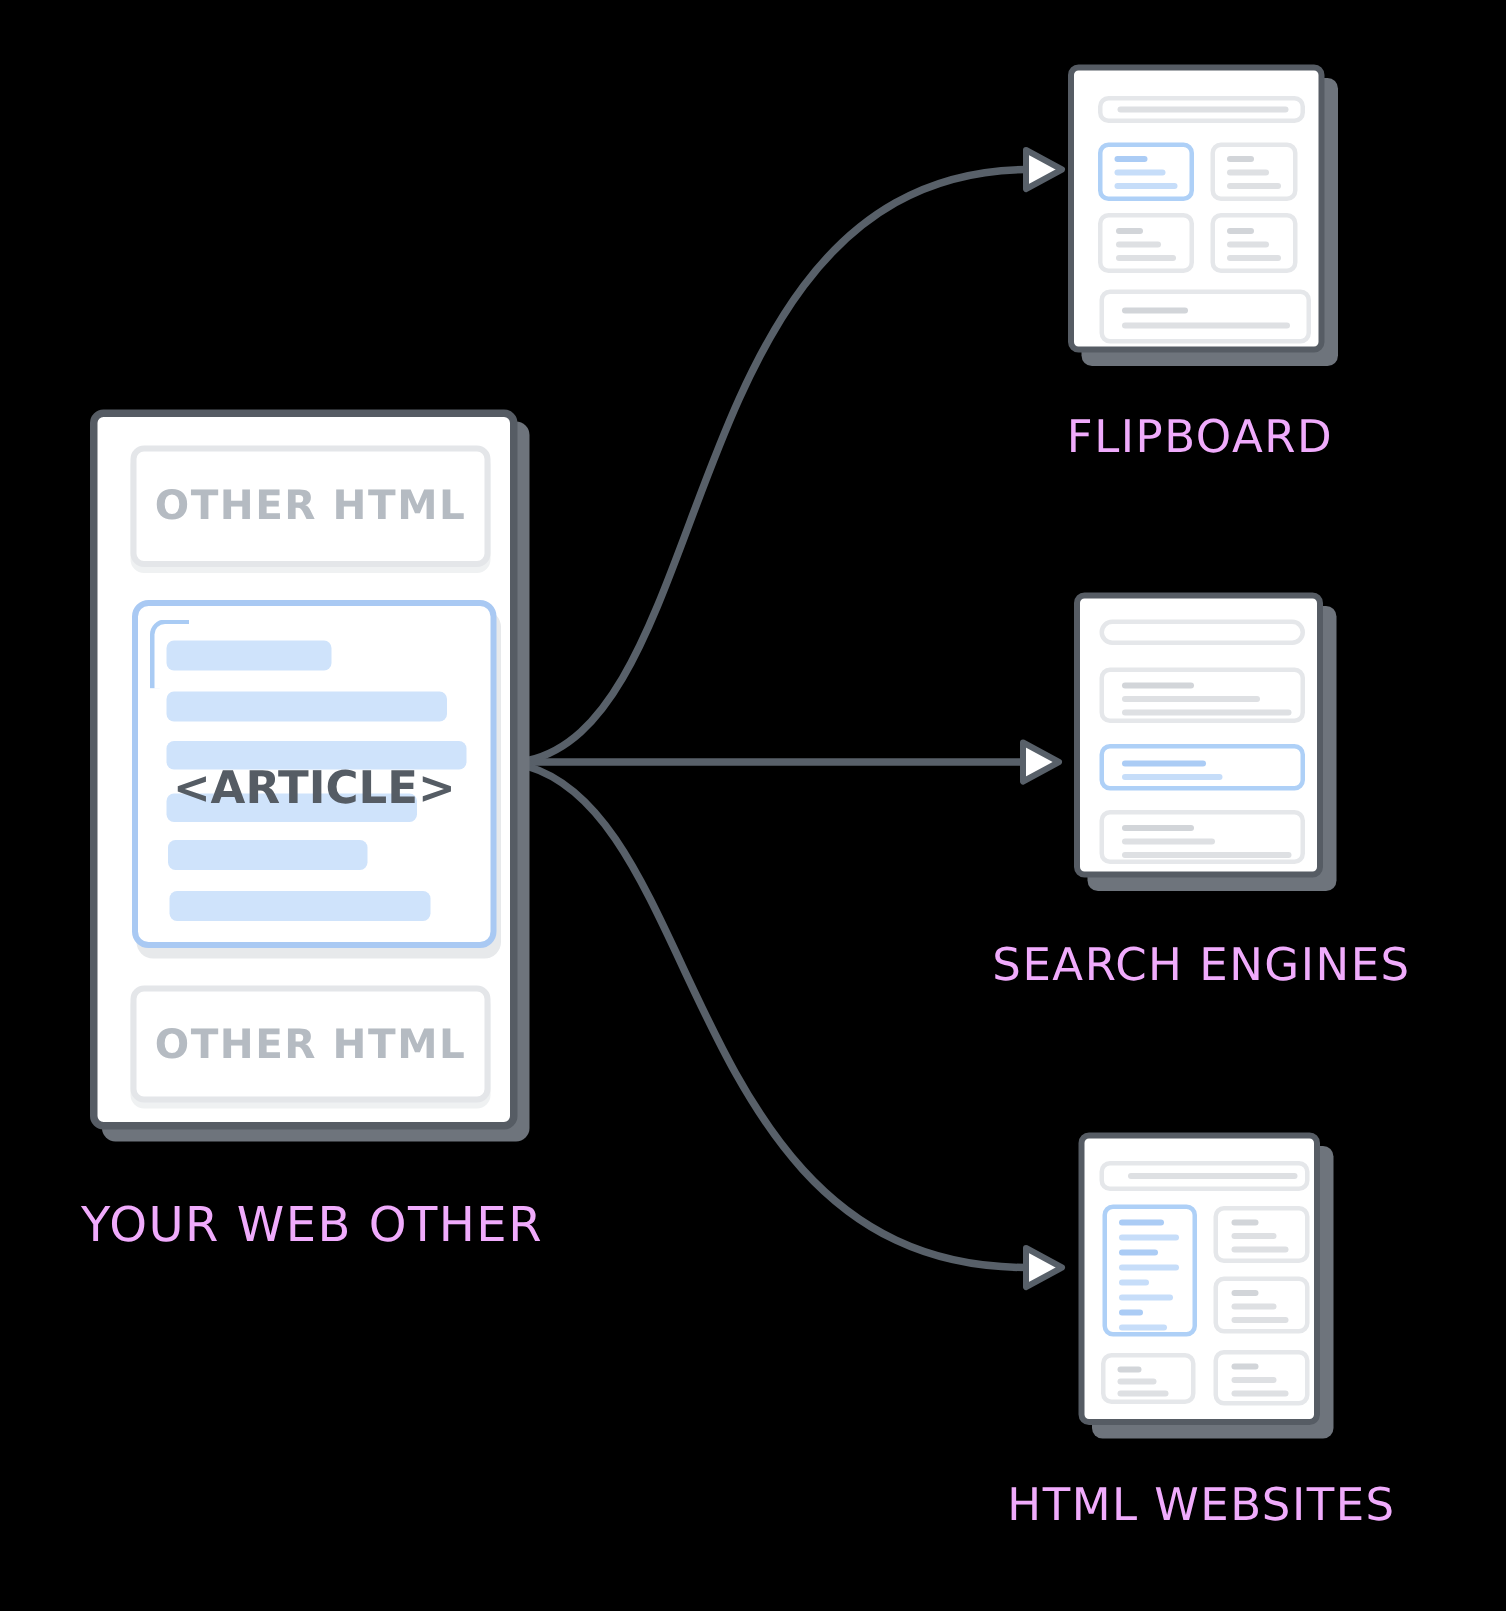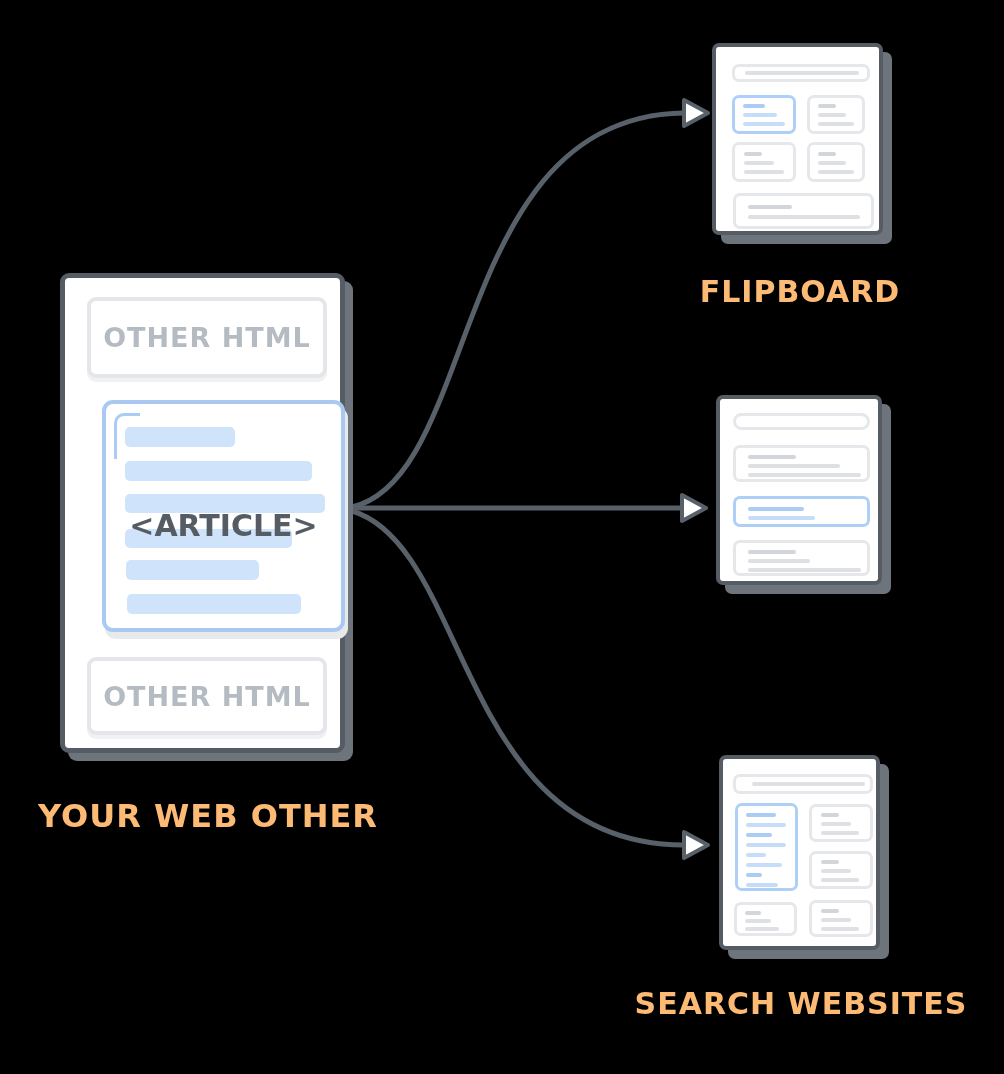--- a/index.html
+++ b/index.html
@@ -23,21 +23,20 @@
     display:flex;align-items:center;justify-content:center;
     box-shadow:0 4px 0 #eff1f2;
   }
   .ghost-label{
     color:#b5bbc2;font-weight:bold;font-size:27px;letter-spacing:1px;white-space:nowrap;
   }
   .article-box{
     left:23px;top:122px;width:243px;height:232px;
     border:4px solid #a9c9f3;border-radius:11px;background:#fff;
     box-shadow:3px 7px 0 #e7e9eb;
-    margin-left:14px;
   }
   .corner-bracket{
     left:8px;top:9px;width:26px;height:46px;
     border-left:3px solid #a9cbf4;border-top:3px solid #a9cbf4;
     border-top-left-radius:10px;
   }
   .bar{background:#cfe3fb;border-radius:5px;height:20px;}
   .article-label{
     left:0;top:104px;width:100%;text-align:center;
     color:#555c64;font-weight:bold;font-size:30px;white-space:nowrap;
@@ -57,21 +56,21 @@
   .pill{border-radius:9px;}
 
   .ln{position:absolute;height:4px;border-radius:2px;background:#dee0e3;}
   .ln.d{background:#d2d5d9;}
   .ln.b{background:#c6ddf9;}
   .ln.bd{background:#abccf5;}
 
   
   .caption{
     position:absolute;transform:translateX(-50%);
-    color:#fdba74;font-weight:bold;font-size:30px;letter-spacing:1px;white-space:nowrap;
+    color:#f0abfc;font-weight:normal;font-size:30px;letter-spacing:1px;white-space:nowrap;
   }
   .cap-source{left:208px;top:797px;font-size:32px;}
   .cap-flipboard{left:800px;top:274px;}
   .cap-search{left:801px;top:626px;}
   .cap-other{left:801px;top:986px;}
 </style>
 </head>
 <body>
 
 <div class="canvas">
@@ -154,20 +153,21 @@
     <div class="abs mini blue" style="left:13px;top:97px;width:137px;height:31px;">
       <div class="ln bd" style="left:12px;top:8px;width:56px;"></div>
       <div class="ln b" style="left:12px;top:17px;width:67px;"></div>
     </div>
     <div class="abs mini" style="left:13px;top:141px;width:137px;height:36px;">
       <div class="ln d" style="left:12px;top:7px;width:48px;"></div>
       <div class="ln" style="left:12px;top:16px;width:62px;"></div>
       <div class="ln" style="left:12px;top:25px;width:113px;"></div>
     </div>
   </div>
+  <div class="caption cap-search">SEARCH ENGINES</div>
 
   <div class="abs dest-card card-other">
     <div class="abs mini" style="left:10px;top:15px;width:140px;height:20px;">
       <div class="ln" style="left:16px;top:5px;width:113px;"></div>
     </div>
     <div class="abs mini blue" style="left:12px;top:44px;width:63px;height:88px;">
       <div class="ln bd" style="left:8px;top:7px;width:30px;"></div>
       <div class="ln b" style="left:8px;top:17px;width:40px;"></div>
       <div class="ln bd" style="left:8px;top:27px;width:26px;"></div>
       <div class="ln b" style="left:8px;top:37px;width:40px;"></div>
@@ -190,15 +190,15 @@
       <div class="ln d" style="left:8px;top:6px;width:16px;"></div>
       <div class="ln" style="left:8px;top:14px;width:26px;"></div>
       <div class="ln" style="left:8px;top:22px;width:34px;"></div>
     </div>
     <div class="abs mini" style="left:86px;top:141px;width:64px;height:37px;">
       <div class="ln d" style="left:9px;top:6px;width:18px;"></div>
       <div class="ln" style="left:9px;top:15px;width:30px;"></div>
       <div class="ln" style="left:9px;top:24px;width:38px;"></div>
     </div>
   </div>
-  <div class="caption cap-other">SEARCH WEBSITES</div>
+  <div class="caption cap-other">HTML WEBSITES</div>
 
 </div>
 
 </body></html>

